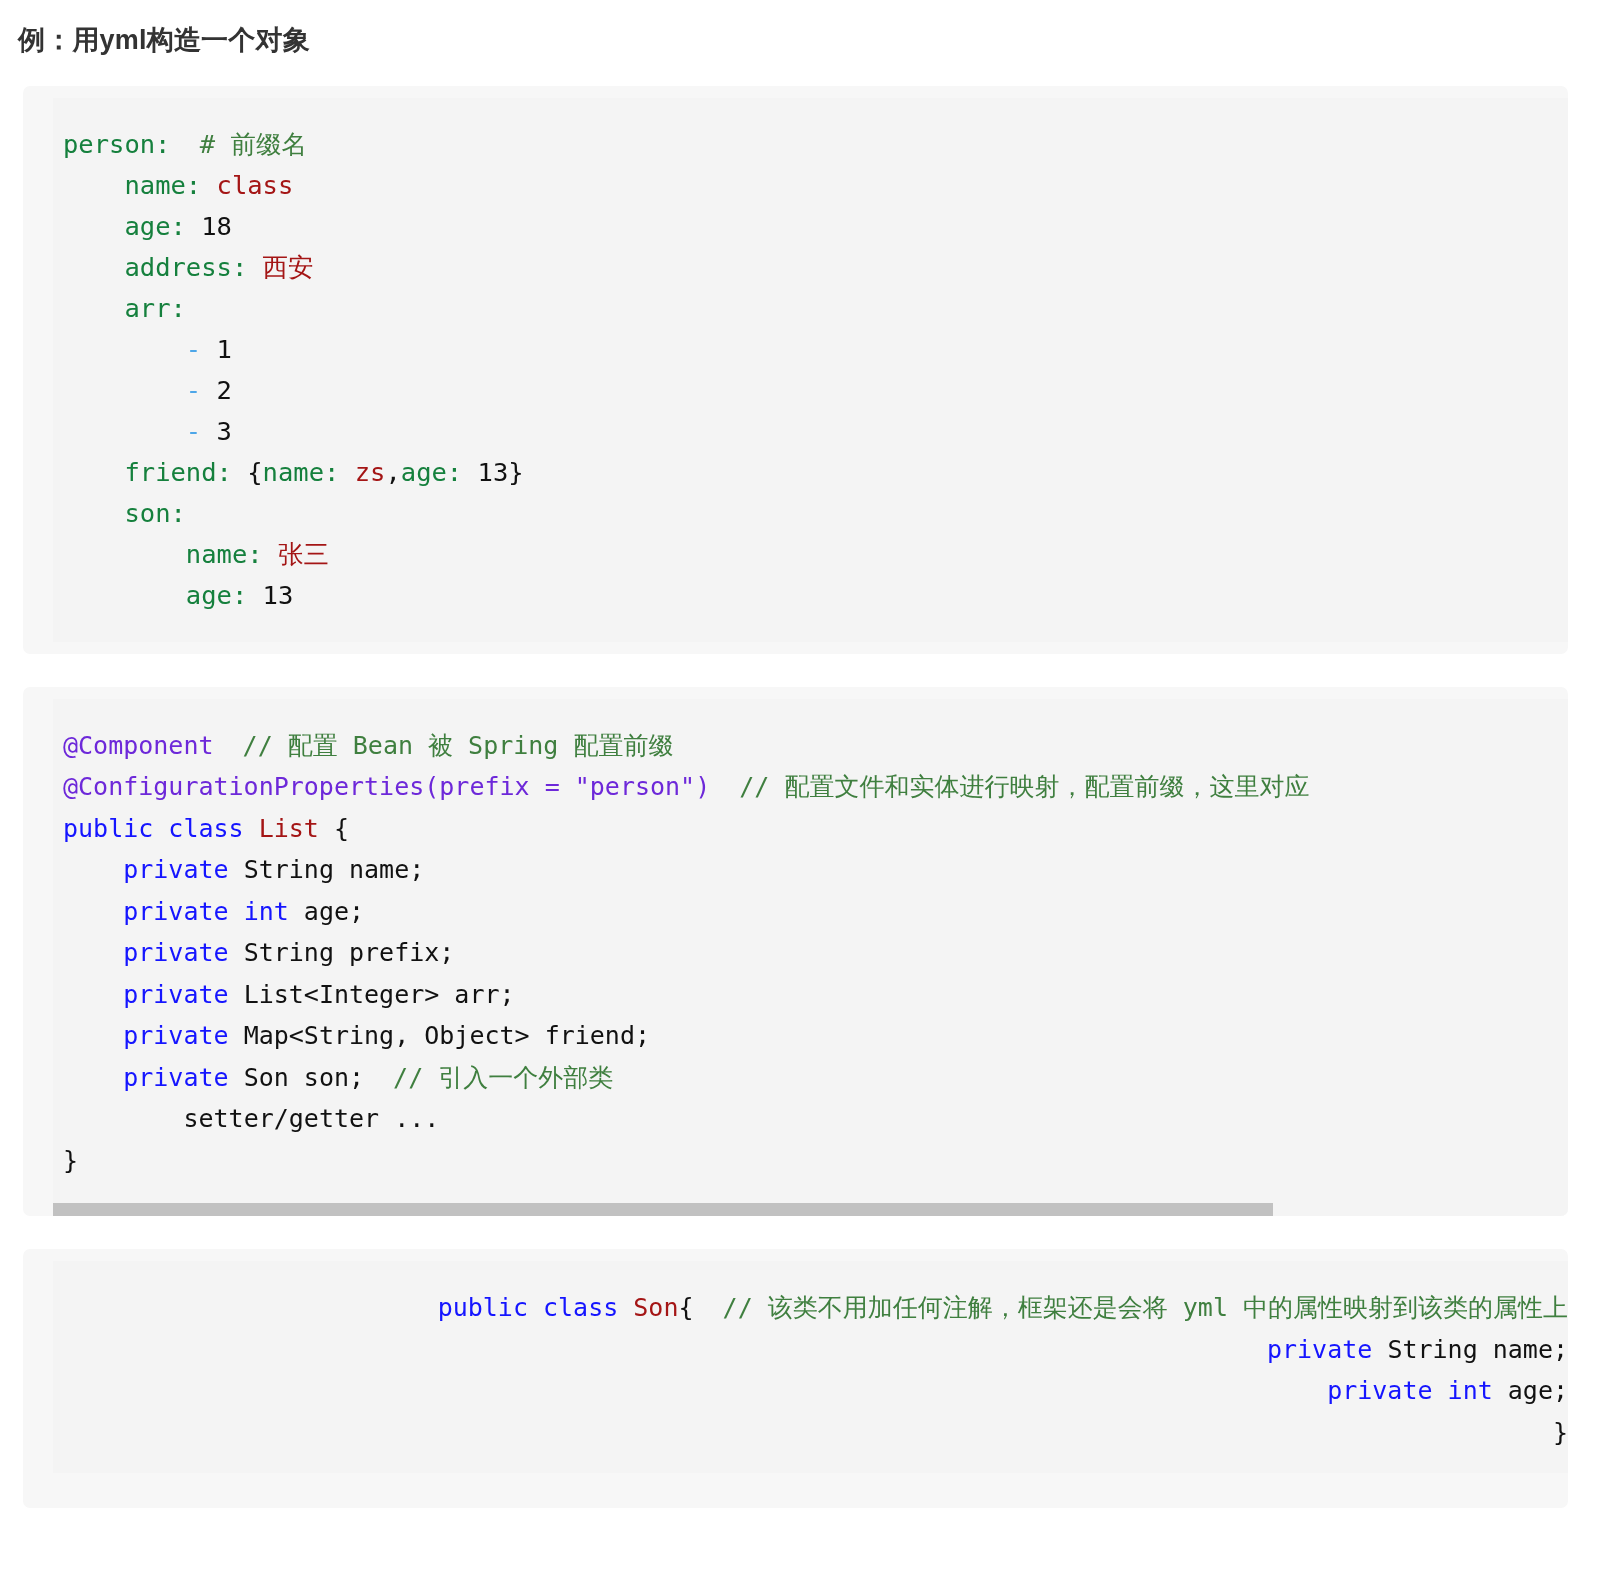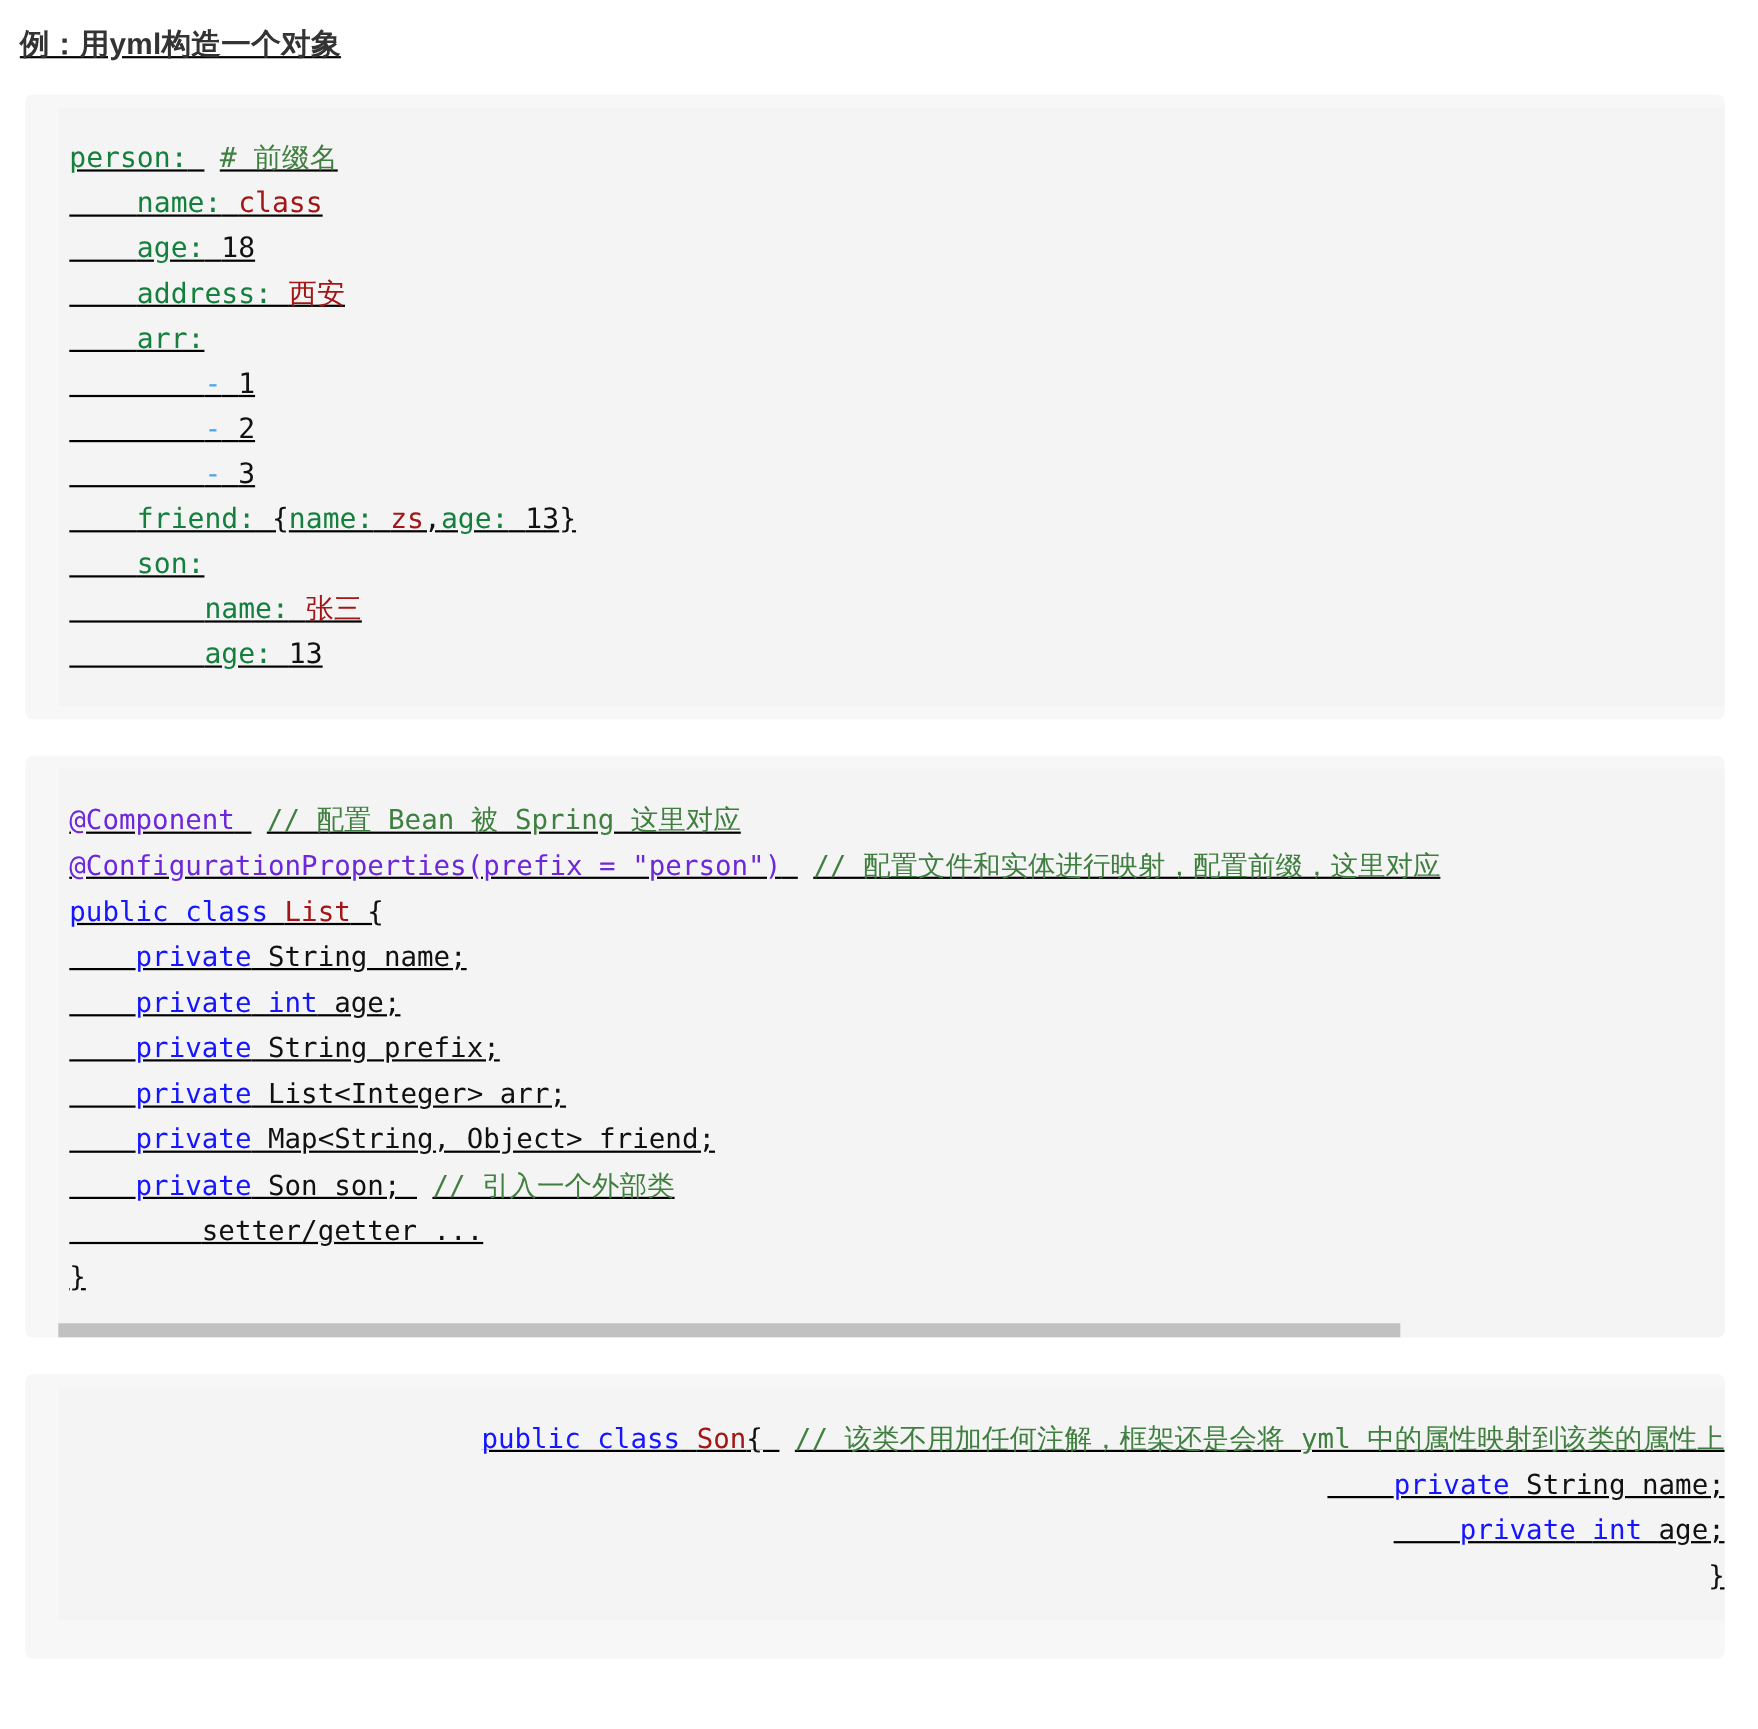--- a/index.html
+++ b/index.html
@@ -11,21 +11,20 @@
   body {
     width: 1598px;
     min-height: 1572px;
     font-family: "Liberation Sans", "DejaVu Sans", sans-serif;
     -webkit-font-smoothing: antialiased;
   }
   .page {
     position: relative;
     width: 1598px;
     box-sizing: border-box;
-    text-decoration: underline;
   }
 
   
   .page-title {
     margin: 0;
     padding: 22px 0 0 18px;
     font-size: 27px;
     font-weight: bold;
     line-height: 1.4;
     color: #333333;
@@ -115,21 +114,21 @@
         <span class="t-dash">-</span><span class="t-plain"> </span><span class="t-num">3</span>
     <span class="t-key">friend:</span><span class="t-plain"> </span><span class="t-punc">{</span><span class="t-key">name:</span><span class="t-plain"> </span><span class="t-str">zs</span><span class="t-punc">,</span><span class="t-key">age:</span><span class="t-plain"> </span><span class="t-num">13</span><span class="t-punc">}</span>
     <span class="t-key">son:</span>
         <span class="t-key">name:</span><span class="t-plain"> </span><span class="t-str">张三</span>
         <span class="t-key">age:</span><span class="t-plain"> </span><span class="t-num">13</span></pre>
     </div>
   </div>
 
   <div class="code-block second">
     <div class="code-inner">
-      <pre class="code java" id="code-user"><span class="t-anno">@Component</span><span class="t-plain"> </span><span class="t-comment">// 配置 Bean 被 Spring 这里对应</span>
+      <pre class="code java" id="code-user"><span class="t-anno">@Component</span><span class="t-plain"> </span><span class="t-comment">// 配置 Bean 被 Spring 配置前缀</span>
 <span class="t-anno">@ConfigurationProperties(prefix = "person")</span><span class="t-plain"> </span><span class="t-comment">// 配置文件和实体进行映射，配置前缀，这里对应</span>
 <span class="t-kw">public class</span><span class="t-plain"> </span><span class="t-type">List</span><span class="t-plain"> {</span>
     <span class="t-kw">private</span><span class="t-plain"> String name;</span>
     <span class="t-kw">private</span><span class="t-plain"> </span><span class="t-kw">int</span><span class="t-plain"> age;</span>
     <span class="t-kw">private</span><span class="t-plain"> String prefix;</span>
     <span class="t-kw">private</span><span class="t-plain"> List&lt;Integer&gt; arr;</span>
     <span class="t-kw">private</span><span class="t-plain"> Map&lt;String, Object&gt; friend;</span>
     <span class="t-kw">private</span><span class="t-plain"> Son son; </span><span class="t-comment">// 引入一个外部类</span>
         <span class="t-plain">setter/getter ...</span>
 <span class="t-plain">}</span></pre>

